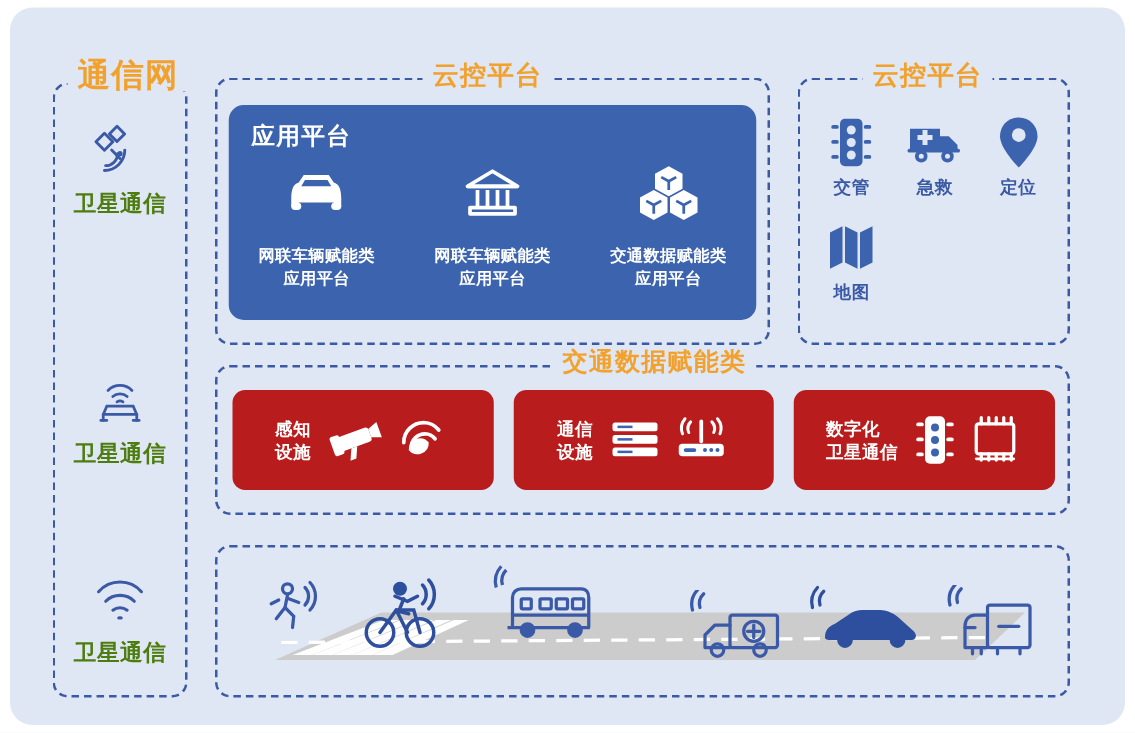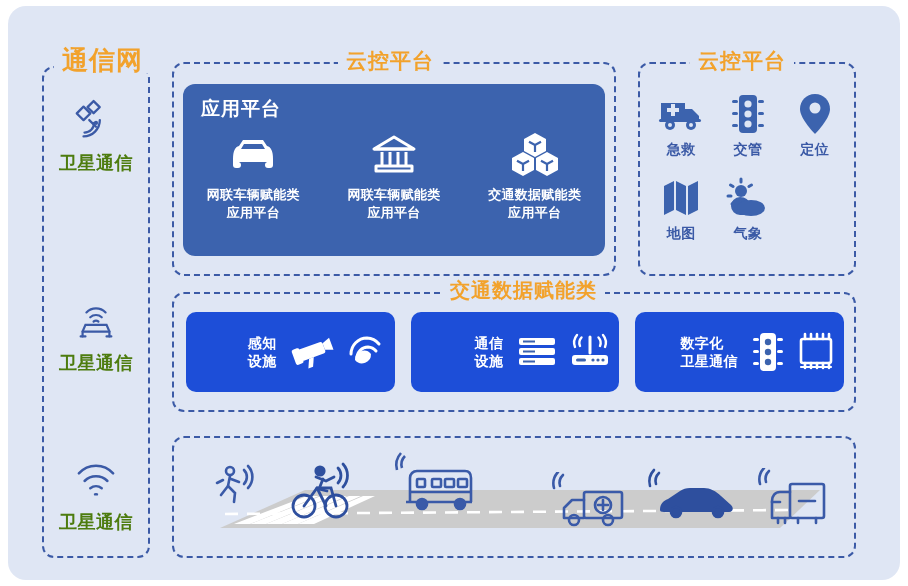--- a/index.html
+++ b/index.html
@@ -67,21 +67,21 @@
     position: absolute; left: 18px; top: 12px;
     font-size: 19px; font-weight: bold; color: #fff; letter-spacing: 1px;
   }
   .cloud-apps {
     position: absolute; left: 0; top: 44px; width: 422px;
     display: flex;
   }
   .cloud-app { flex: 1; text-align: center; color: #fff; }
   .cloud-app .ic { height: 52px; display:flex; align-items:center; justify-content:center; }
   .cloud-app .t {
-    font-size: 13px; font-weight: bold; line-height: 1.35; margin-top: 6px;
+    font-size: 13px; font-weight: bold; line-height: 1.35; margin-top: 16px;
     letter-spacing: .3px;
   }
 
   
   #cloud-platform-2 { left: 638px; top: 62px; width: 218px; height: 214px; }
   #cloud-platform-2-title { left: 690px; top: 50px; font-size: 21px; }
   .svc-grid {
     position: absolute; left: 648px; top: 88px; width: 200px; height: 168px;
     display: grid; grid-template-columns: repeat(3, 1fr); grid-template-rows: repeat(2, 1fr);
   }
@@ -90,22 +90,22 @@
   .svc .t { font-size: 14px; font-weight: bold; color: #3b5aa6; margin-top: 1px; letter-spacing: .5px;}
 
   
   #roadside { left: 172px; top: 292px; width: 684px; height: 120px; }
   #roadside-title { left: 442px; top: 280px; font-size: 20px; }
   .rs-row {
     position: absolute; left: 186px; top: 312px; width: 658px; height: 80px;
     display: flex; gap: 16px;
   }
   .rs-box {
-    flex: 1; background: #1d4ed8; border-radius: 10px;
-    display: flex; align-items: center; justify-content: flex-end; gap: 12px;
+    flex: 1; background: #b91c1c; border-radius: 10px;
+    display: flex; align-items: center; justify-content: center; gap: 12px;
     padding: 0 6px;
   }
   .rs-box .t {
     color: #fff; font-size: 14px; font-weight: bold; line-height: 1.3;
     white-space: nowrap; letter-spacing: .4px;
   }
   .rs-box .ic { display: flex; align-items: center; gap: 8px; }
 
   
   #participants { left: 172px; top: 436px; width: 684px; height: 122px; }
@@ -224,93 +224,76 @@
           <span>应用平台</span>
         </div>
       </div>
     </div>
   </div>
 
   <div class="dashed" id="cloud-platform-2"></div>
   <div class="grp-title" id="cloud-platform-2-title">云控平台</div>
 
   <div class="svc-grid">
-    <div class="svc">
-      <div class="ic">
-        <svg width="48" height="42" viewBox="0 0 48 42" fill="#3c63ae">
-          <path d="M4 10 h24 v18 H4z" rx="2"></path>
-          <path d="M28 16 h7 l7 7 v5 h-14z"></path>
-          <rect x="2" y="26" width="42" height="3" rx="1.5"></rect>
-          <circle cx="13" cy="32" r="5"></circle>
-            <circle cx="34" cy="32" r="5"></circle>
-          <circle cx="13" cy="32" r="2" fill="#dfe6f4"></circle>
-            <circle cx="34" cy="32" r="2" fill="#dfe6f4"></circle>
-          <rect x="14" y="11" width="4" height="12" fill="#dfe6f4"></rect>
-          <rect x="10" y="15" width="12" height="4" fill="#dfe6f4"></rect>
-        </svg>
-      </div>
-      <div class="t">急救</div>
-    </div>
-
     <div class="svc">
       <div class="ic">
         <svg width="42" height="46" viewBox="0 0 42 46" fill="#3c63ae">
           <rect x="12" y="4" width="18" height="38" rx="4"></rect>
           <rect x="5" y="9" width="6" height="3" rx="1.5"></rect>
             <rect x="31" y="9" width="6" height="3" rx="1.5"></rect>
           <rect x="5" y="21" width="6" height="3" rx="1.5"></rect>
             <rect x="31" y="21" width="6" height="3" rx="1.5"></rect>
           <rect x="5" y="33" width="6" height="3" rx="1.5"></rect>
             <rect x="31" y="33" width="6" height="3" rx="1.5"></rect>
           <circle cx="21" cy="13" r="3.6" fill="#dfe6f4"></circle>
           <circle cx="21" cy="23" r="3.6" fill="#dfe6f4"></circle>
           <circle cx="21" cy="33" r="3.6" fill="#dfe6f4"></circle>
         </svg>
       </div>
       <div class="t">交管</div>
     </div>
 
     <div class="svc">
       <div class="ic">
+        <svg width="48" height="42" viewBox="0 0 48 42" fill="#3c63ae">
+          <path d="M4 10 h24 v18 H4z" rx="2"></path>
+          <path d="M28 16 h7 l7 7 v5 h-14z"></path>
+          <rect x="2" y="26" width="42" height="3" rx="1.5"></rect>
+          <circle cx="13" cy="32" r="5"></circle>
+            <circle cx="34" cy="32" r="5"></circle>
+          <circle cx="13" cy="32" r="2" fill="#dfe6f4"></circle>
+            <circle cx="34" cy="32" r="2" fill="#dfe6f4"></circle>
+          <rect x="14" y="11" width="4" height="12" fill="#dfe6f4"></rect>
+          <rect x="10" y="15" width="12" height="4" fill="#dfe6f4"></rect>
+        </svg>
+      </div>
+      <div class="t">急救</div>
+    </div>
+
+    <div class="svc">
+      <div class="ic">
         <svg width="36" height="44" viewBox="0 0 36 44" fill="#3c63ae">
           <path d="M18 2 C9 2 3 9 3 17 C3 27 18 42 18 42 C18 42 33 27 33 17 C33 9 27 2 18 2 Z"></path>
           <circle cx="18" cy="16" r="5.5" fill="#dfe6f4"></circle>
         </svg>
       </div>
       <div class="t">定位</div>
     </div>
 
     <div class="svc">
       <div class="ic">
         <svg width="42" height="42" viewBox="0 0 42 42" fill="#3c63ae">
           <path d="M4 9 L14 4 V33 L4 38 Z"></path>
           <path d="M16 4 L26 9 V38 L16 33 Z"></path>
           <path d="M28 9 L38 4 V33 L28 38 Z"></path>
         </svg>
       </div>
       <div class="t">地图</div>
     </div>
 
-    <div class="svc">
-      <div class="ic">
-        <svg width="48" height="42" viewBox="0 0 48 42" fill="#3c63ae">
-          <circle cx="17" cy="14" r="6"></circle>
-          <g stroke="#3c63ae" stroke-width="3" stroke-linecap="round">
-            <path d="M17 2 v3"></path>
-              <path d="M6.5 8 l2.6 1.5"></path>
-              <path d="M27.5 8 l-2.6 1.5"></path>
-            <path d="M4 19 h3"></path>
-              <path d="M8 27 l2.2-2.2"></path>
-          </g>
-          <path d="M16 38 a9 9 0 0 1 0-18 a11 11 0 0 1 10.5 7.5 a6 6 0 0 1 -1 10.5 Z"></path>
-          <ellipse cx="27" cy="31" rx="14" ry="8"></ellipse>
-        </svg>
-      </div>
-      <div class="t">气象</div>
-    </div>
 
   </div>
 
   <div class="dashed" id="roadside"></div>
   <div class="grp-title" id="roadside-title">交通数据赋能类</div>
 
   <div class="rs-row">
     <div class="rs-box">
       <div class="t">
         <span>感知</span><br>

